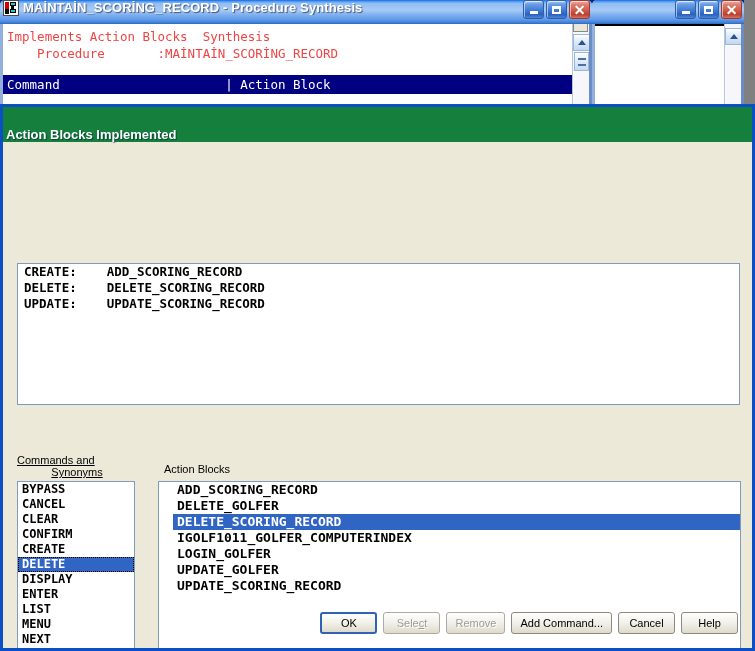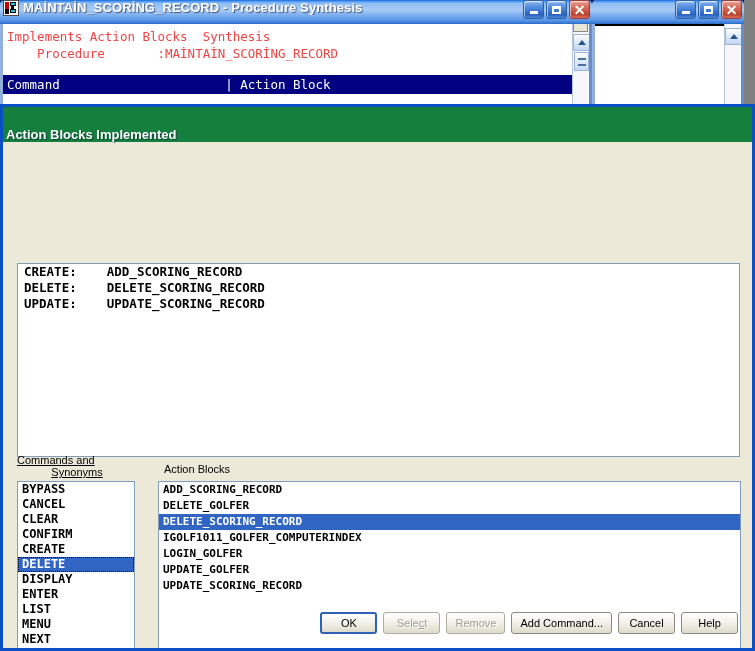--- a/index.html
+++ b/index.html
@@ -130,27 +130,27 @@
   }
   .lb-row {
     font-family: "DejaVu Sans Mono", monospace;
     font-size: 12px; font-weight: bold; color: #000;
     line-height: 15px; height: 15px; white-space: pre; padding-left: 4px;
   }
   .lb-row.sel { background: #3165c4; color: #ffffff; }
   .lb-row.sel.focus { outline: 1px dotted #000; outline-offset: -1px; }
 
   
-  #list-implemented { left: 14px; top: 137px; width: 723px; height: 194px; }
+  #list-implemented { left: 14px; top: 137px; width: 723px; height: 142px; }
   #list-implemented .lb-row { padding-left: 6px; line-height: 16px; height: 16px; font-size: 12.5px; }
 
   
   #list-commands { left: 14px; top: 355px; width: 118px; height: 248px; }
   #list-actionblocks { left: 155px; top: 355px; width: 583px; height: 248px; }
-  #list-actionblocks .lb-row { font-size: 11px; line-height: 16px; height: 16px; }
+  #list-actionblocks .lb-row { font-size: 13px; line-height: 16px; height: 16px; margin-left: 14px; }
 
   .lbl-commands-syn {
     position: absolute; left: 14px; top: 328px; width: 120px;
     text-align: center; line-height: 12px;
   }
   .lbl-commands-syn span { display: block; text-decoration: underline; }
   .lbl-commands-syn span:first-child { text-align: left; }
   .lbl-ab-bottom { position: absolute; left: 161px; top: 337px; }
   .lbl-command-top { position: absolute; left: 22px; top: 145px; }
   .lbl-ab-top { position: absolute; left: 136px; top: 145px; }

